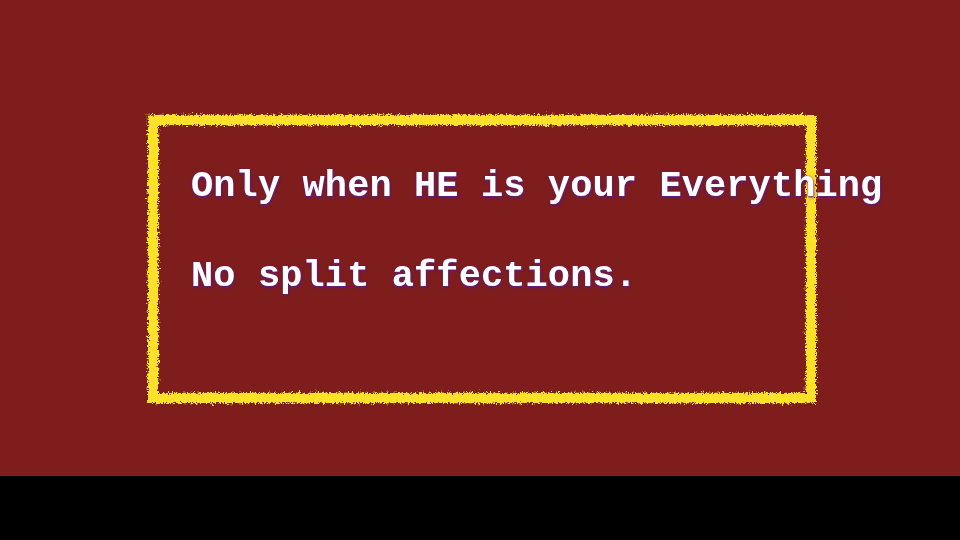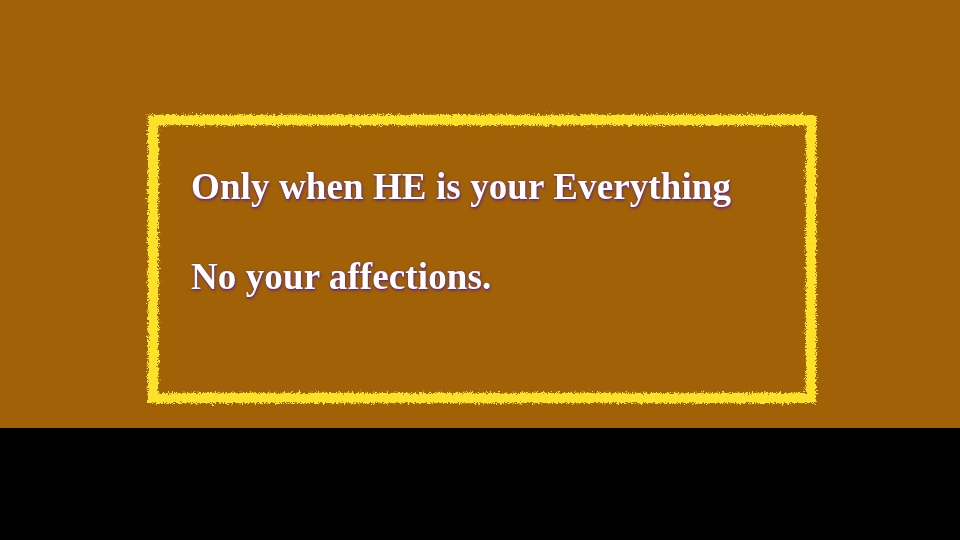--- a/index.html
+++ b/index.html
@@ -5,24 +5,24 @@
 <style>
   html, body {
     margin: 0;
     padding: 0;
     background: #000;
   }
 
   #slide {
     position: relative;
     width: 960px;
-    height: 428px;
+    height: 476px;
     overflow: hidden;
-    background: #a16207;
-    font-family: Liberation Serif, serif;
+    background: #7f1d1d;
+    font-family: Liberation Mono, monospace;
   }
 
   
   .frame {
     position: absolute;
     left: 146px;
     top: 113px;
     width: 672px;
     height: 292px;
     pointer-events: none;
@@ -87,16 +87,16 @@
 
       <rect x="7" y="7" width="658" height="278" fill="none" stroke="#fbe02a" stroke-width="8" stroke-opacity="0.9" filter="url(#roughen2)"></rect>
 
       <rect x="7" y="7" width="658" height="278" fill="none" stroke="#ffe838" stroke-width="12" stroke-opacity="0.30" stroke-dasharray="3 4" filter="url(#roughen)"></rect>
     </svg>
   </div>
 
   <div class="quote-block">
     <div class="quote-line">Only when HE is your Everything</div>
     <div class="quote-line spacer">&nbsp;</div>
-    <div class="quote-line">No your affections.</div>
+    <div class="quote-line">No split affections.</div>
   </div>
 
 </div>
 
 </body></html>

